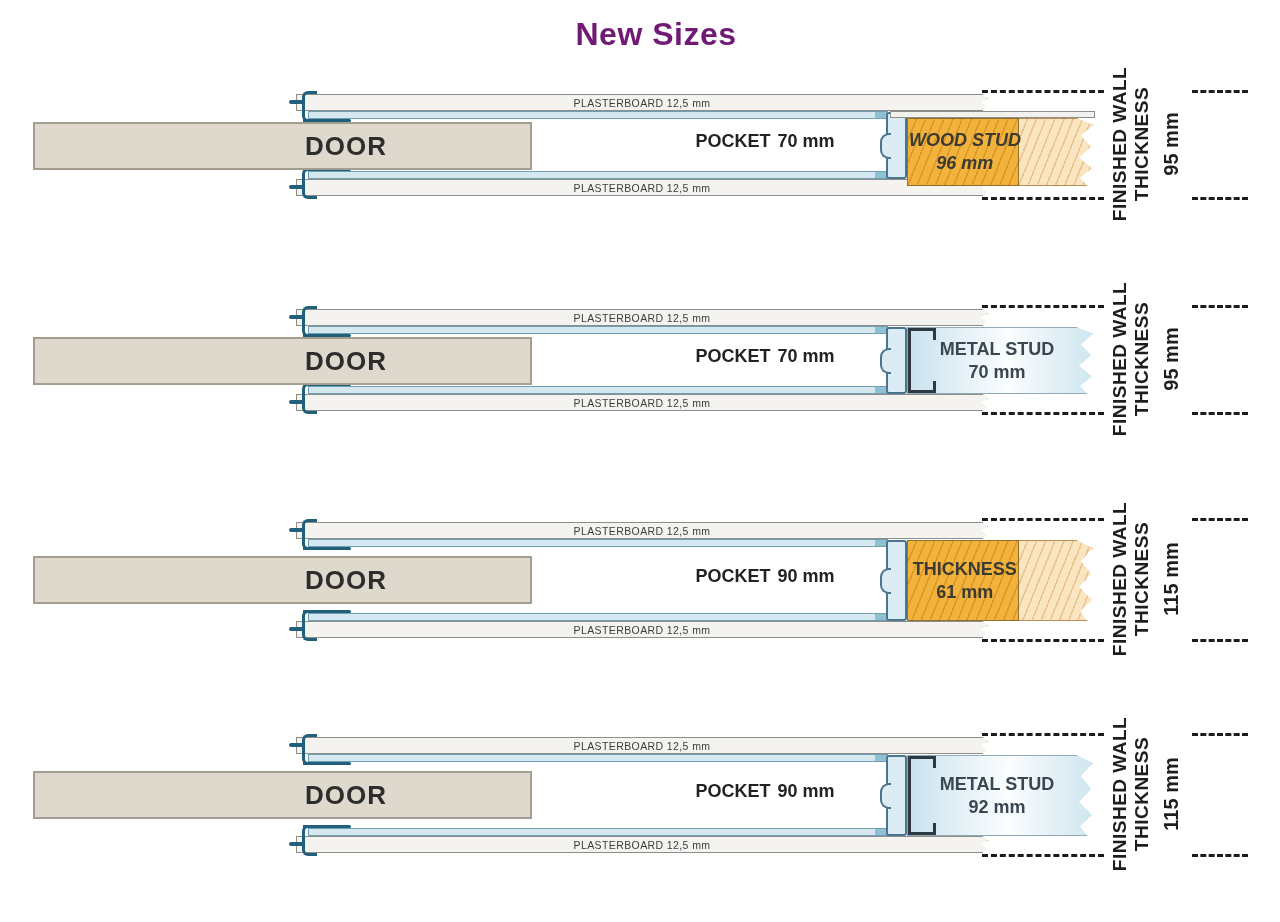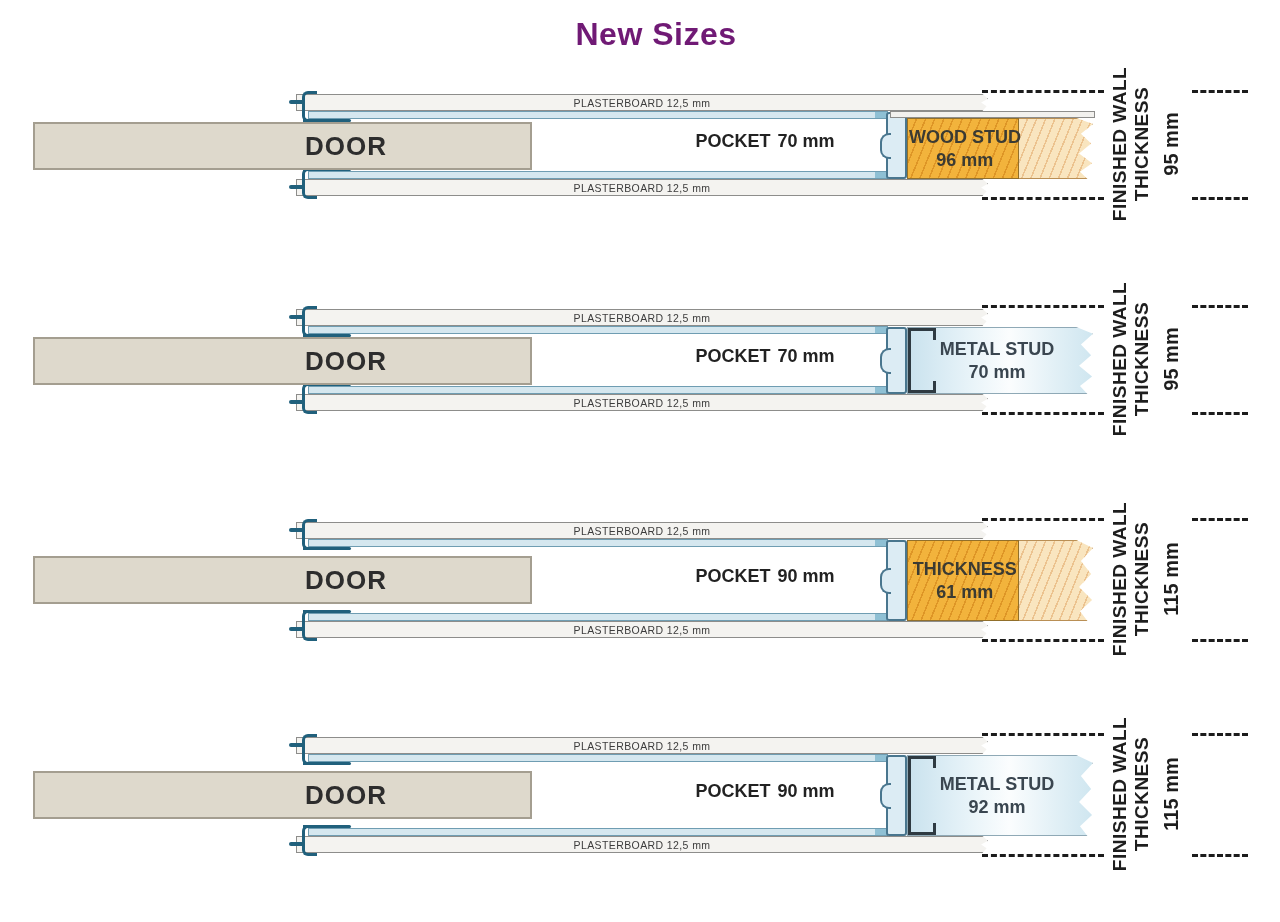--- a/index.html
+++ b/index.html
@@ -56,21 +56,21 @@
         width:9px;height:22px;background:#dcecf4;border:2px solid #49768e;border-right:none;
         border-radius:9px 0 0 9px;}
 
   
   .extra{position:absolute;left:890px;width:205px;height:7px;top:26px;background:#f2f1ee;
          border:1px solid #8d8d8b;box-sizing:border-box;text-align:center;overflow:hidden;}
 
   
   .stud{position:absolute;left:907px;width:186px;top:27px;height:67px;
         clip-path:polygon(0 0,91% 0,100% 10%,93.5% 26%,99% 42%,92.5% 58%,99.5% 74%,93% 88%,97% 100%,0 100%);}
-  .row.has-extra .stud{top:33px;height:61px;}
+  .row.has-extra .stud{top:33px;height:68px;font-style:italic;}
   .wood-main{position:absolute;left:0;top:0;bottom:0;width:60%;border:1px solid #916f2a;box-sizing:border-box;
         background:repeating-linear-gradient(112deg,rgba(205,125,20,0) 0 7px,rgba(205,125,20,.55) 7px 8.5px),#f2b33c;}
   .wood-pale{position:absolute;left:60%;right:0;top:0;bottom:0;border:1px solid #b98f55;border-left:none;box-sizing:border-box;
         background:repeating-linear-gradient(112deg,rgba(222,160,95,0) 0 7px,rgba(222,160,95,.5) 7px 8.5px),#f9e5bf;}
   .stud.metal{background:linear-gradient(90deg,#c9e2ee 0%,#e9f4f9 35%,#fbfdfe 55%,#e2f0f6 80%,#cfe6f0 100%);
         border:1px solid #8fa9b6;box-sizing:border-box;}
   .mchan{position:absolute;left:0;top:0;bottom:0;width:30px;border-left:3px solid #2e3a42;}
   .mchan::before{content:'';position:absolute;left:0;top:0;width:22px;height:9px;
         border-top:3px solid #2e3a42;border-right:3px solid #2e3a42;}
   .mchan::after{content:'';position:absolute;left:0;bottom:0;width:22px;height:9px;

